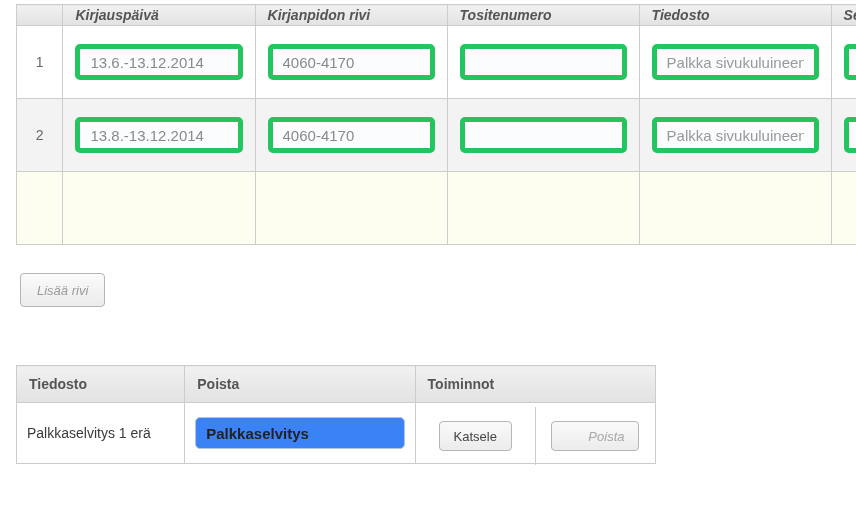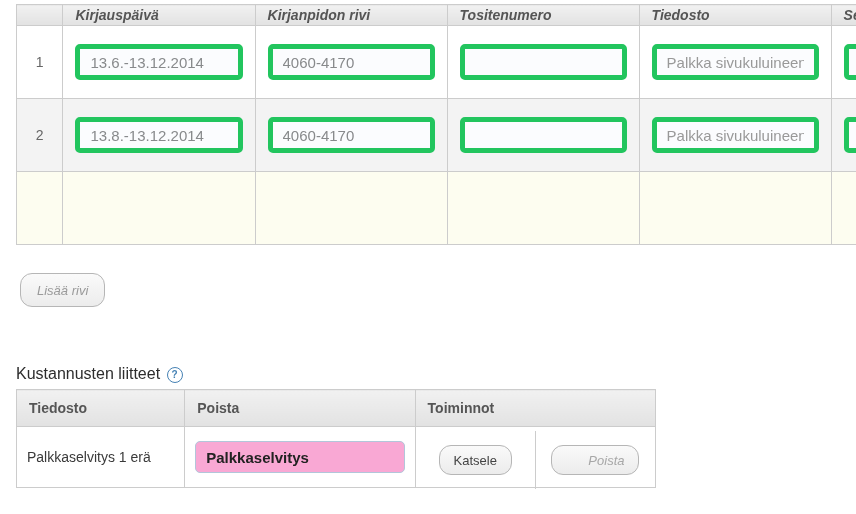--- a/index.html
+++ b/index.html
@@ -93,21 +93,21 @@
     }
     .text-input::placeholder {
       color: #999;
     }
     
     .btn {
       display: inline-block;
       height: 34px;
       padding: 0 16px;
       border: 1px solid #b6b6b6;
-      border-radius: 12px;
+      border-radius: 4px;
       background: #f5f5f5;
       background: linear-gradient(to bottom, #fafafa, #ececec);
       font-size: 13px;
       font-style: italic;
       color: #9a9a9a;
       cursor: default;
       margin: 28px 0 0 4px;
     }
     .btn-normal {
       font-style: normal;
@@ -169,21 +169,21 @@
       margin: -14px 0;
       padding: 14px 0;
     }
     .yellow-input {
       box-sizing: border-box;
       width: 100%;
       height: 32px;
       padding: 0 10px;
       border: 1px solid #b2c6da;
       border-radius: 5px;
-      background: #f9a8d4;
+      background: #3b82f6;
       font-size: 15px;
       color: #222;
       font-weight: bold;
     }
   </style>
 </head>
 <body>
 
 <div class="container">
 
@@ -233,24 +233,20 @@
           <td></td>
           <td></td>
       </tr>
     </tbody>
   </table>
 
   <button class="btn">Lisää rivi</button>
 
   
   <div class="section2">
-    <h3 class="heading">
-      <span>Kustannusten liitteet</span>
-      <span class="help-icon">?</span>
-    </h3>
 
     <table class="attach-table">
       <colgroup>
         <col class="acol-tiedosto">
         <col class="acol-selite">
         <col class="acol-toiminnot">
       </colgroup>
       <thead>
         <tr>
           <th>Tiedosto</th>

